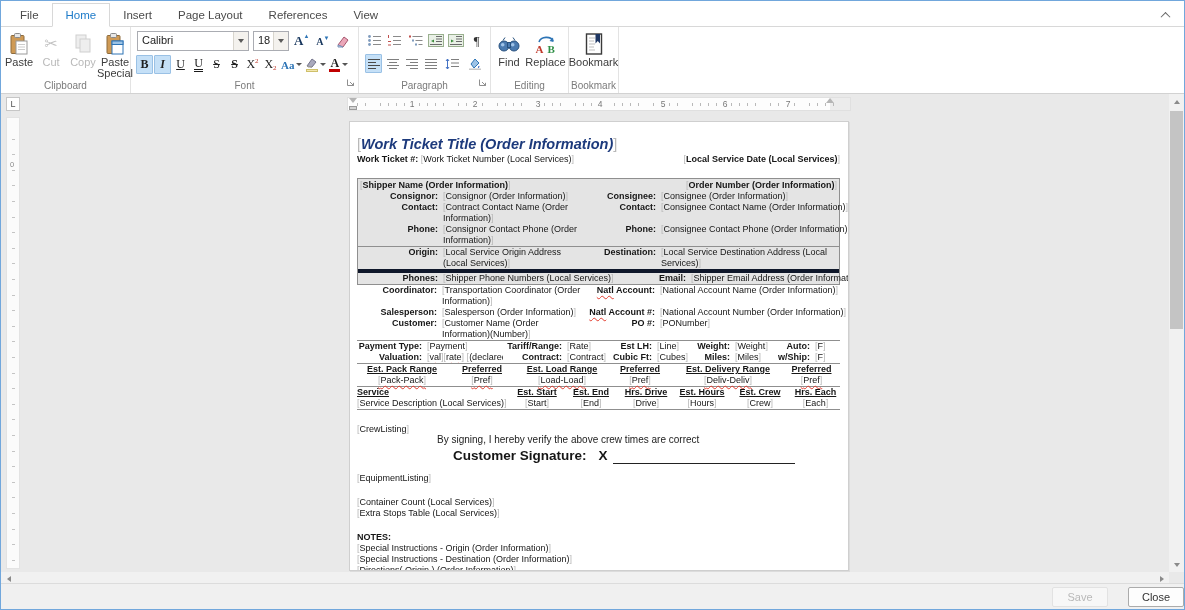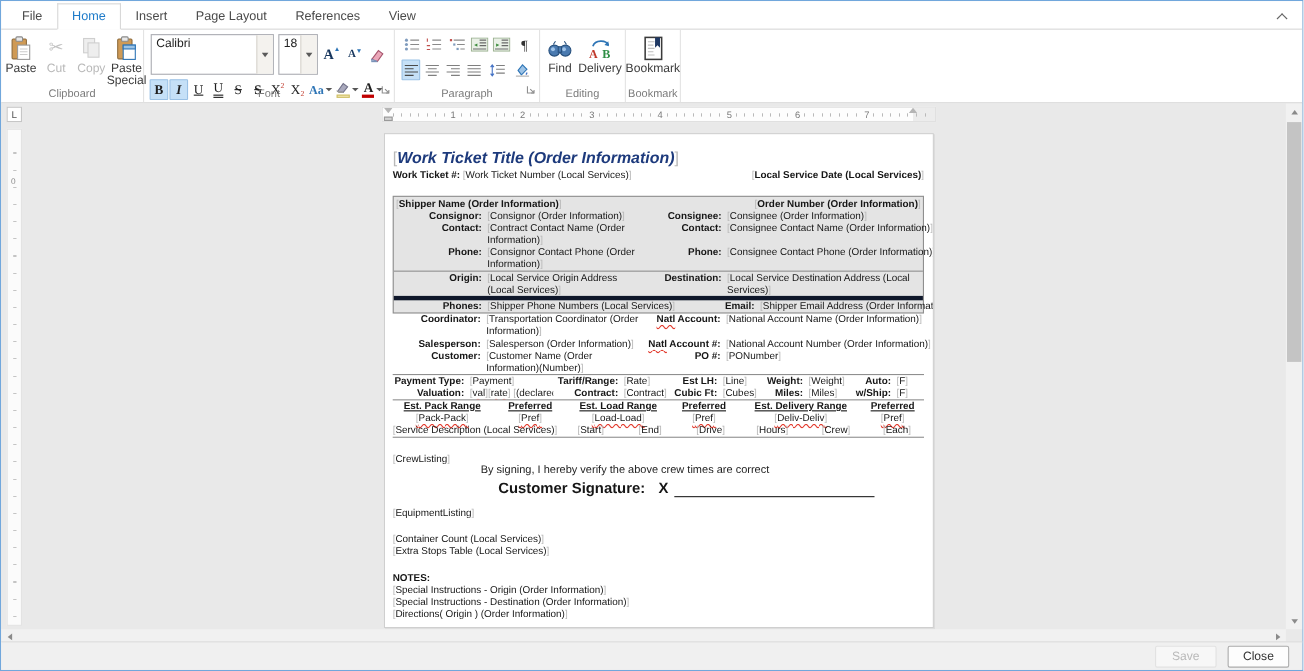--- a/index.html
+++ b/index.html
@@ -21,21 +21,21 @@
 .bigrow{display:flex;align-items:flex-start;padding:2px 3px;gap:2px}
 .bigbtn{display:flex;flex-direction:column;align-items:center;justify-content:flex-start;font-size:11px;color:#3c3c3c;padding:2px 3px;line-height:11px;text-align:center;min-width:30px;border-radius:2px}
 .bigbtn .bic{height:26px;display:flex;align-items:center;justify-content:center}
 .bigbtn.disabled{color:#b9b9b9}
 .bigbtn.disabled svg *{stroke:#cfcfcf!important;fill:#eee!important}
 .cutglyph{font-size:16px;color:#c3c3c3;line-height:22px}
 
 .g-font{width:228px}
 .frow1{display:flex;gap:4px;padding:4px 5px 0 6px;align-items:center}
 .frow2{display:flex;gap:1px;padding:4px 2px 0 5px;align-items:center}
-.combo{display:flex;border:1px solid #aaacb2;background:#fff;height:37px;font-size:11px;align-items:stretch;color:#222}
+.combo{display:flex;border:1px solid #aaacb2;background:#fff;height:20px;font-size:11px;align-items:stretch;color:#222}
 .combo-text{padding:2px 4px;flex:1;white-space:nowrap;overflow:hidden}
 .combo-btn{width:15px;background:#f4f2ee;border-left:1px solid #d8d5cd;display:flex;align-items:center;justify-content:center}
 .caret{width:0;height:0;border-left:3px solid transparent;border-right:3px solid transparent;border-top:4px solid #5a5a5a}
 .sb{min-width:17px;height:19px;display:flex;align-items:center;justify-content:center;font-size:12px;color:#1f1f1f;border:1px solid transparent;border-radius:1px;font-family:"Liberation Serif",serif;position:relative}
 .sb.toggled{background:#c5e0f7;border-color:#9ac1e5}
 .sb .dd{width:0;height:0;border-left:3px solid transparent;border-right:3px solid transparent;border-top:3.5px solid #555;margin-left:2px}
 .gA{font-weight:bold;color:#17365d;font-family:"Liberation Serif",serif}
 .tick-up{font-size:6px;color:#2e75b6;position:relative;top:-5px;left:0}
 .ubar{text-decoration:underline}
 .dubar{border-bottom:3px double #1a1a1a;line-height:11px}
@@ -68,21 +68,21 @@
 .vscroll{position:absolute;right:0;top:0;width:15px;height:478px;background:#f1f1f1}
 .vthumb{position:absolute;top:17px;left:1px;width:13px;height:218px;background:#c4c4c4}
 .sarrow{position:absolute;width:15px;height:15px;display:flex;align-items:center;justify-content:center}
 .tri-up{width:0;height:0;border-left:3.5px solid transparent;border-right:3.5px solid transparent;border-bottom:4.5px solid #8a8a8a}
 .tri-dn{width:0;height:0;border-left:3.5px solid transparent;border-right:3.5px solid transparent;border-top:4.5px solid #8a8a8a}
 .tri-lf{width:0;height:0;border-top:3.5px solid transparent;border-bottom:3.5px solid transparent;border-right:4.5px solid #8a8a8a}
 .tri-rt{width:0;height:0;border-top:3.5px solid transparent;border-bottom:3.5px solid transparent;border-left:4.5px solid #8a8a8a}
 .hscroll{position:absolute;left:0;bottom:0;height:13px;right:15px;background:#f1f1f1}
 .hscroll .sarrow{height:13px}
 
-.footer{position:absolute;left:0;right:0;bottom:0;height:26px;background:#f0f0f0;border-top:1px solid #dcdcdc;display:flex;align-items:center;justify-content:flex-end;gap:10px;padding-right:12px}
+.footer{position:absolute;left:0;right:0;bottom:0;height:26px;background:#f0f0f0;border-top:1px solid #dcdcdc;display:flex;align-items:center;justify-content:flex-end;gap:20px;}
 .fbtn{width:56px;height:20px;font-size:11px;display:flex;align-items:center;justify-content:center;background:#fdfdfd;border:1px solid #ababab;color:#333;border-radius:2px}
 .fbtn.disabled{color:#b9b9b9;background:#f7f7f7;border-color:#e2e2e2}
 
 
 .doc{font-size:9px;color:#161616;line-height:11px}
 .b{font-weight:bold}
 .doc-title{color:#1d3a7c;font-weight:bold;font-style:italic;font-size:14.5px;line-height:18px;margin-bottom:1px}
 .field::before{content:"[";color:#b8b8b8;font-weight:400;font-style:normal}
 .field::after{content:"]";color:#b8b8b8;font-weight:400;font-style:normal}
 .mis{text-decoration:underline;text-decoration-style:wavy;text-decoration-color:#e23b2e;text-decoration-thickness:1px;text-underline-offset:2px}
@@ -350,21 +350,21 @@
           </div>
           <div class="bigbtn">
             <span class="bic">
               <svg width="24" height="22" viewBox="0 0 24 22">
                   <path d="M5 9 C7 3 17 3 19 8" fill="none" stroke="#2e75b6" stroke-width="1.6"></path>
                   <path d="M19 4.5 L19.6 9 L15.5 8z" fill="#2e75b6"></path>
                   <text x="1.5" y="20" font-size="11" font-weight="bold" fill="#c0392b" font-family="Liberation Serif,serif">A</text>
                   <text x="13.5" y="20" font-size="11" font-weight="bold" fill="#2f8f46" font-family="Liberation Serif,serif">B</text>
                 </svg>
             </span>
-            <span>Delivery</span>
+            <span>Replace</span>
           </div>
         </div>
         <div class="rgroup-label">Editing</div>
       </div>
 
       <div class="rgroup" style="width:50px">
         <div class="bigrow" style="justify-content:center">
           <div class="bigbtn">
             <span class="bic">
               <svg width="22" height="24" viewBox="0 0 22 24">
@@ -507,20 +507,29 @@
         </div>
         <div class="gr">
           <span class="cen"><span class="field mis">Pack-Pack</span></span>
           <span class="cen"><span class="field mis">Pref</span></span>
           <span class="cen"><span class="field mis">Load-Load</span></span>
           <span class="cen"><span class="field mis">Pref</span></span>
           <span class="cen"><span class="field mis">Deliv-Deliv</span></span>
           <span class="cen"><span class="field mis">Pref</span></span>
         </div>
 
+        <div class="gs sep">
+          <span class="hu first">Service</span>
+            <span class="hu">Est. Start</span>
+          <span class="hu">Est. End</span>
+            <span class="hu">Hrs. Drive</span>
+          <span class="hu">Est. Hours</span>
+            <span class="hu">Est. Crew</span>
+          <span class="hu">Hrs. Each</span>
+        </div>
         <div class="gs">
           <span class="cen first"><span class="field">Service Description (Local Services)</span></span>
           <span class="cen"><span class="field">Start</span></span>
           <span class="cen"><span class="field">End</span></span>
           <span class="cen"><span class="field">Drive</span></span>
           <span class="cen"><span class="field">Hours</span></span>
           <span class="cen"><span class="field">Crew</span></span>
           <span class="cen"><span class="field">Each</span></span>
         </div>
       </div>

